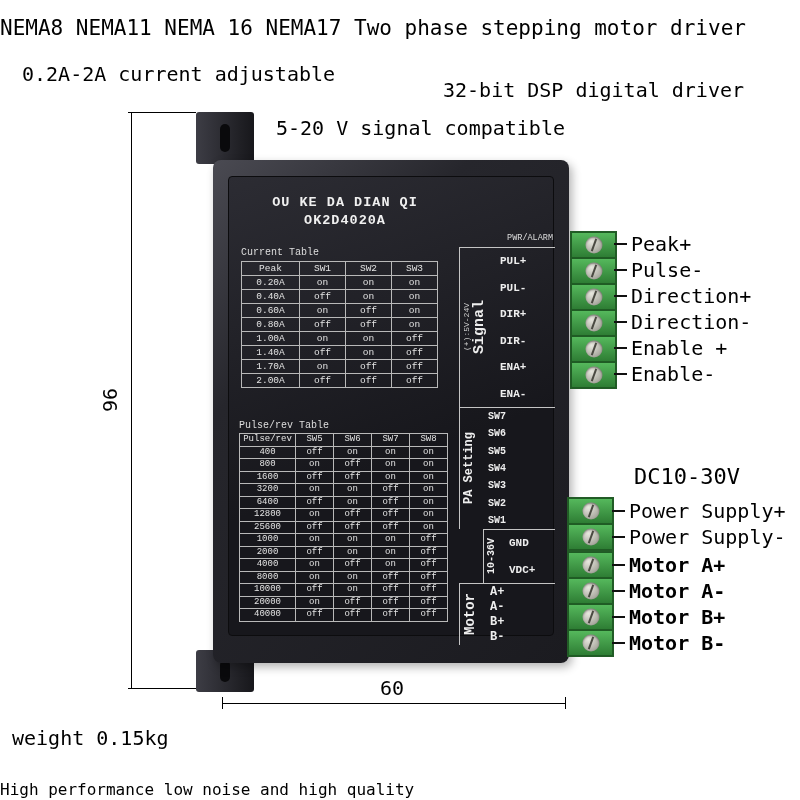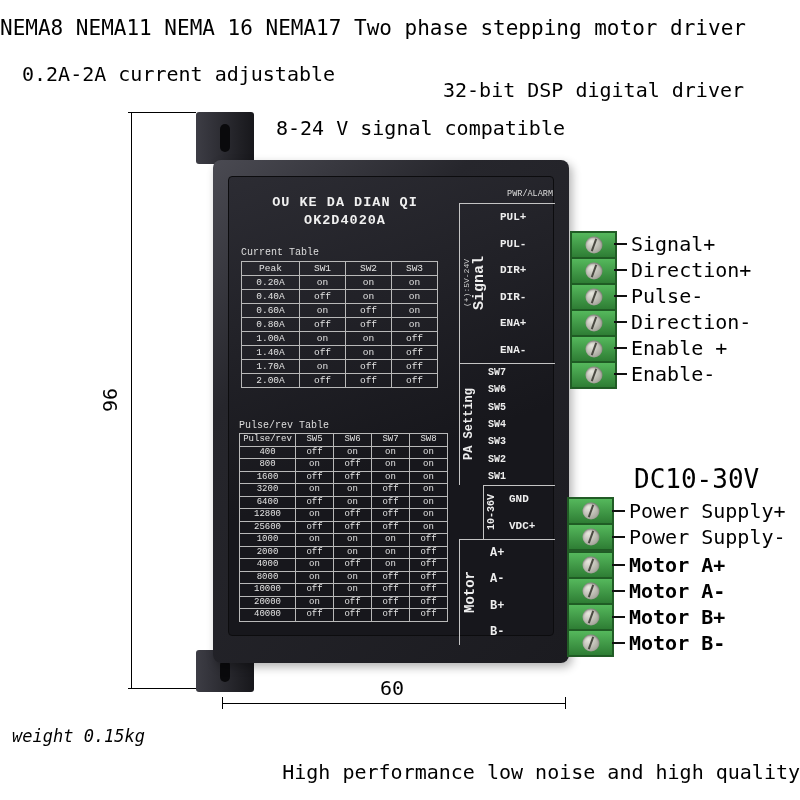--- a/index.html
+++ b/index.html
@@ -27,21 +27,21 @@
     border-radius:8px; box-shadow:3px 4px 10px rgba(0,0,0,.3); }
   .panel { left:228px; top:176px; width:326px; height:460px;
     background:linear-gradient(160deg,#2c2c33,#17171c 60%);
     border-radius:4px; border:1px solid #0c0c0e; color:#e8e8e8;
     font-family:Liberation Mono, monospace; }
   .pp { position:absolute; }
 
   .brand-wrap { left:0; top:18px; width:232px; text-align:center; color:#f0f0f0; }
   .brand, .model { font-size:13.5px; font-weight:bold; letter-spacing:1px; }
   .model { margin-top:3px; }
-  .pwr { height:18px; font-size:8.5px; color:#ddd; text-align:right; padding-right:2px; line-height:18px; }
+  .pwr { height:18px; font-size:8.5px; color:#ddd; text-align:right; padding-right:2px; line-height:18px;margin-top:44px; }
 
   .tbl-title { font-size:10px; color:#ddd; }
   .ct-title { left:12px; top:70px; }
   .ct { left:12px; top:84px; }
   .pt-title { left:10px; top:243px; }
   .pt { left:10px; top:256px; }
   .dtable table { border-collapse:collapse; color:#e3e3e3; }
   .dtable th, .dtable td { border:1px solid #b9b9b9; text-align:center; font-weight:normal; }
   .ct th, .ct td { font-size:9.5px; line-height:13px; padding:0 3px; width:46px; }
   .ct th:first-child, .ct td:first-child { width:58px; }
@@ -80,45 +80,45 @@
   .terminal::after { content:""; position:absolute; left:50%; top:50%;
     width:2px; height:13px; background:#4a4a42; transform:translate(-50%,-50%) rotate(20deg); }
 
   
   .alist { display:flex; flex-direction:column; }
   .a-signal { left:614px; top:231px; }
   .a-power { left:612px; top:498px; }
   .a-motor { left:612px; top:552px;font-weight:bold; }
   .alabel { display:flex; align-items:center; height:26px; font-size:20px; color:#000; white-space:nowrap; }
   .alabel::before { content:""; width:13px; height:2px; background:#111; margin-right:4px; flex:0 0 auto; }
-  .a-dc { left:634px; top:464px; font-size:26px; }
+  .a-dc { left:634px; top:464px; font-size:22px; }
 
   
   .dimline { background:#000; }
   .dv { left:131px; top:112px; width:1px; height:577px; }
   .dv-t1 { left:128px; top:112px; width:68px; height:1px; }
   .dv-t2 { left:128px; top:688px; width:68px; height:1px; }
   .d96 { left:98px; top:388px; font-size:20px; transform:rotate(-90deg); }
   .dh { left:222px; top:703px; width:344px; height:1px; }
   .dh-t1 { left:222px; top:697px; width:1px; height:12px; }
   .dh-t2 { left:565px; top:697px; width:1px; height:12px; }
   .d60 { left:380px; top:676px; font-size:20px; }
 
-  .weight { left:12px; top:726px; font-size:17px;font-style:italic; }
-  .tagline { top:760px; left:0; width:100%; text-align:right; font-size:20px; }
+  .weight { left:12px; top:726px; font-size:20px; }
+  .tagline { top:780px; left:0; width:100%; text-align:left; font-size:16px; }
 </style>
 </head>
 <body>
 
 <div class="stage">
 
   <div class="abs txt h1">NEMA8 NEMA11 NEMA 16 NEMA17 Two phase stepping motor driver</div>
   <div class="abs txt spec-left">0.2A-2A current adjustable</div>
   <div class="abs txt spec-right">32-bit DSP digital driver</div>
-  <div class="abs txt h3">8-24 V signal compatible</div>
+  <div class="abs txt h3">5-20 V signal compatible</div>
 
   <div class="abs tab tab-top"></div>
   <div class="abs tab tab-bottom"></div>
   <div class="abs body-shell"></div>
 
   <div class="abs panel">
     <div class="pp brand-wrap">
       <div class="brand">OU KE DA DIAN QI</div>
       <div class="model">OK2D4020A</div>
     </div>
@@ -372,23 +372,23 @@
       <div class="terminal"></div>
     </div>
   <div class="abs tblock t-motor">
       <div class="terminal"></div>
       <div class="terminal"></div>
       <div class="terminal"></div>
       <div class="terminal"></div>
     </div>
 
   <div class="abs alist a-signal">
-      <div class="alabel">Signal+</div>
+      <div class="alabel">Peak+</div>
+      <div class="alabel">Pulse-</div>
       <div class="alabel">Direction+</div>
-      <div class="alabel">Pulse-</div>
       <div class="alabel">Direction-</div>
       <div class="alabel">Enable +</div>
       <div class="alabel">Enable-</div>
     </div>
   <div class="abs txt a-dc">DC10-30V</div>
   <div class="abs alist a-power">
       <div class="alabel">Power Supply+</div>
       <div class="alabel">Power Supply-</div>
     </div>
   <div class="abs alist a-motor">

